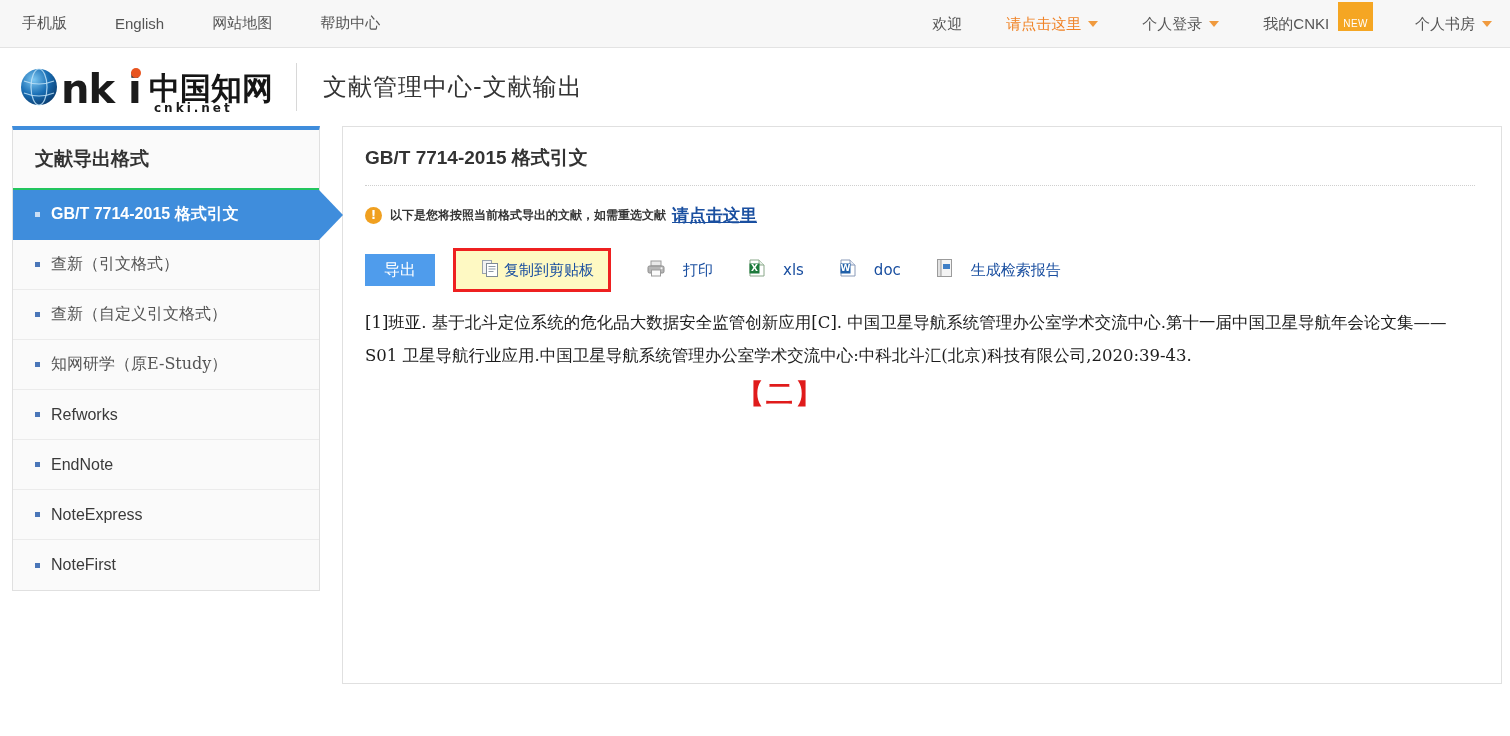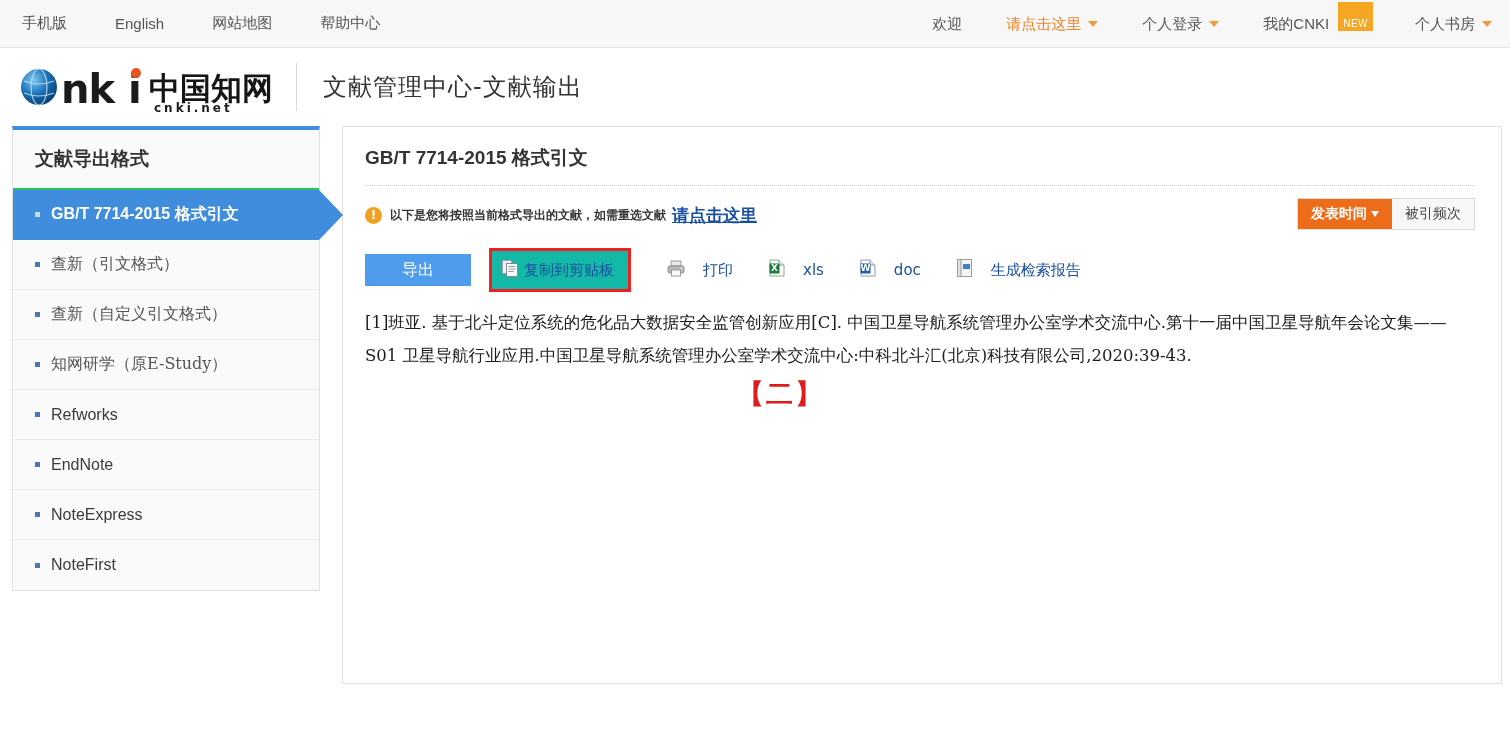--- a/index.html
+++ b/index.html
@@ -179,37 +179,37 @@
 
   
   .toolbar {
     display: flex; align-items: center;
     margin-top: 17px;
     position: relative;
     height: 46px;
   }
   .btn-export {
     background: #4f9cec; color: #fff;
-    width: 106px; height: 32px;
+    width: 70px; height: 32px;
     display: flex; align-items: center; justify-content: center;
     font-size: 16px; cursor: pointer;
     font-family: "DejaVu Sans", sans-serif;
   }
   .tool-link {
     display: flex; align-items: center; gap: 5px;
     color: #1a4fa0; font-size: 15px; text-decoration: none;
     cursor: pointer; white-space: nowrap;
     font-family: "DejaVu Sans", sans-serif;
   }
   .highlight-box {
     border: 3px solid #ee2020;
-    padding: 8px 14px 8px 10px;
+    padding: 8px 14px 8px 26px;
     margin-left: 18px;
     display: flex; 
-    background: #14b8a6;
+    background: #fef9c3;
   }
   .tl-gap { margin-left: 36px; gap: 18px; }
 
   .ic { display:inline-block; flex: 0 0 auto; }
 
   
   .citation {
     margin-top: 13px;
     font-size: 16.5px;
     line-height: 33px;
@@ -330,29 +330,20 @@
 
   <div class="content">
     <div class="content-title">GB/T 7714-2015 格式引文</div>
     <div class="dotted-rule"></div>
 
     <div class="notice-row">
       <span class="warn-icon">!</span>
       <span class="notice-text">以下是您将按照当前格式导出的文献，如需重选文献</span>
       <a class="notice-link" href="#">请点击这里</a>
 
-      <div class="sortbox">
-        <div class="sb on">
-          <span>发表时间</span>
-          <i class="sb-arrow"></i>
-        </div>
-        <div class="sb">
-          <span>被引频次</span>
-        </div>
-      </div>
     </div>
 
     
     <div class="toolbar">
       <div class="btn-export">导出</div>
 
       <div class="highlight-box">
         <a class="tool-link" href="#">
           <span class="ic">
             <svg width="17" height="18" viewBox="0 0 17 18">

